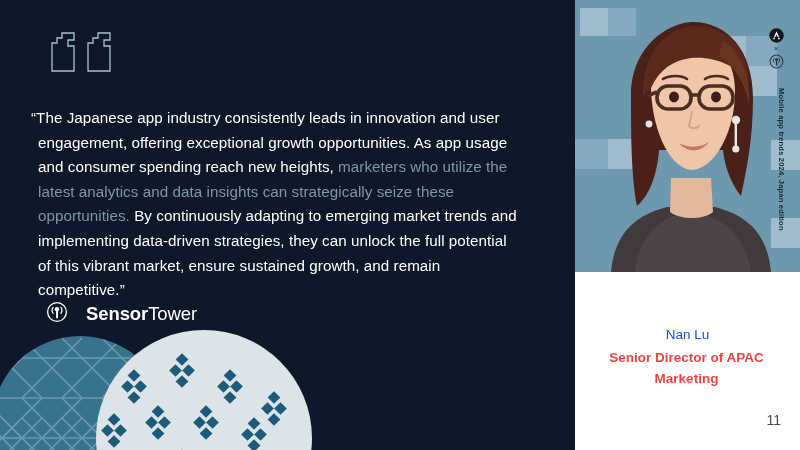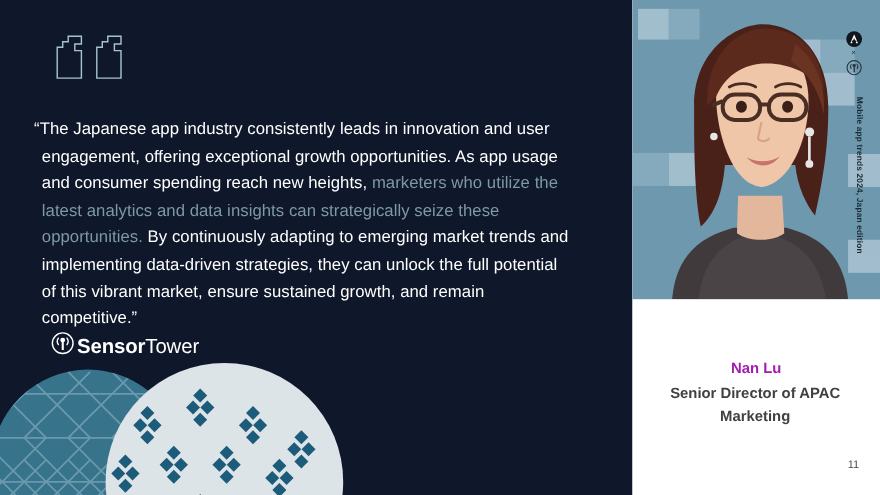--- a/index.html
+++ b/index.html
@@ -82,21 +82,21 @@
   }
   #quote-text .muted { color: #7D98A7; }
 
   
   #sensor-tower-logo {
     position: absolute;
     left: 46px;
     top: 301px;
     display: flex;
     align-items: center;
-    gap: 2px;
+    gap: 18px;
   }
   #sensor-tower-logo .st-word {
     font-size: 18.5px;
     color: #FFFFFF;
     letter-spacing: -0.1px;
     white-space: nowrap;
   }
   #sensor-tower-logo .st-word .b { font-weight: 700; }
   #sensor-tower-logo .st-word .l { font-weight: 400; }
 
@@ -153,37 +153,37 @@
   #speaker-block {
     position: absolute;
     left: 0;
     top: 325px;
     width: 225px;
     text-align: center;
     color: #111B21;
   }
   #speaker-name {
     font-size: 13.5px;
-    font-weight: 700;
+    font-weight: 400;
     line-height: 20px;
-    color: #a21caf;
+    color: #1d4ed8;
   }
   #speaker-title {
     font-size: 13.5px;
     font-weight: 700;
     line-height: 21px;
-    color: #404040;
+    color: #ef4444;
     padding: 2px 14px 0 12px;
   }
 
   #page-number {
     position: absolute;
     right: 19px;
     bottom: 22px;
-    font-size: 10px;
+    font-size: 14px;
     color: #4A4A4A;
   }
 </style>
 </head>
 <body>
 
 <div id="slide">
 
   <div id="left-panel">
 

